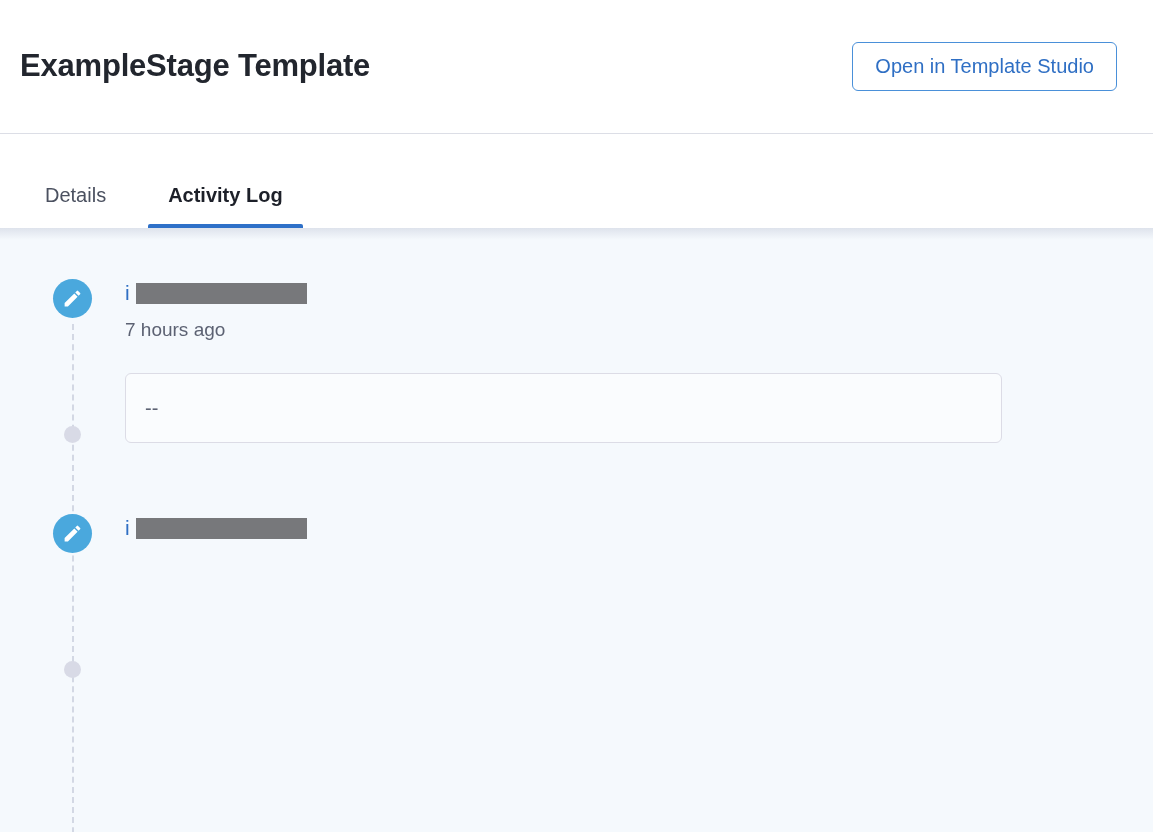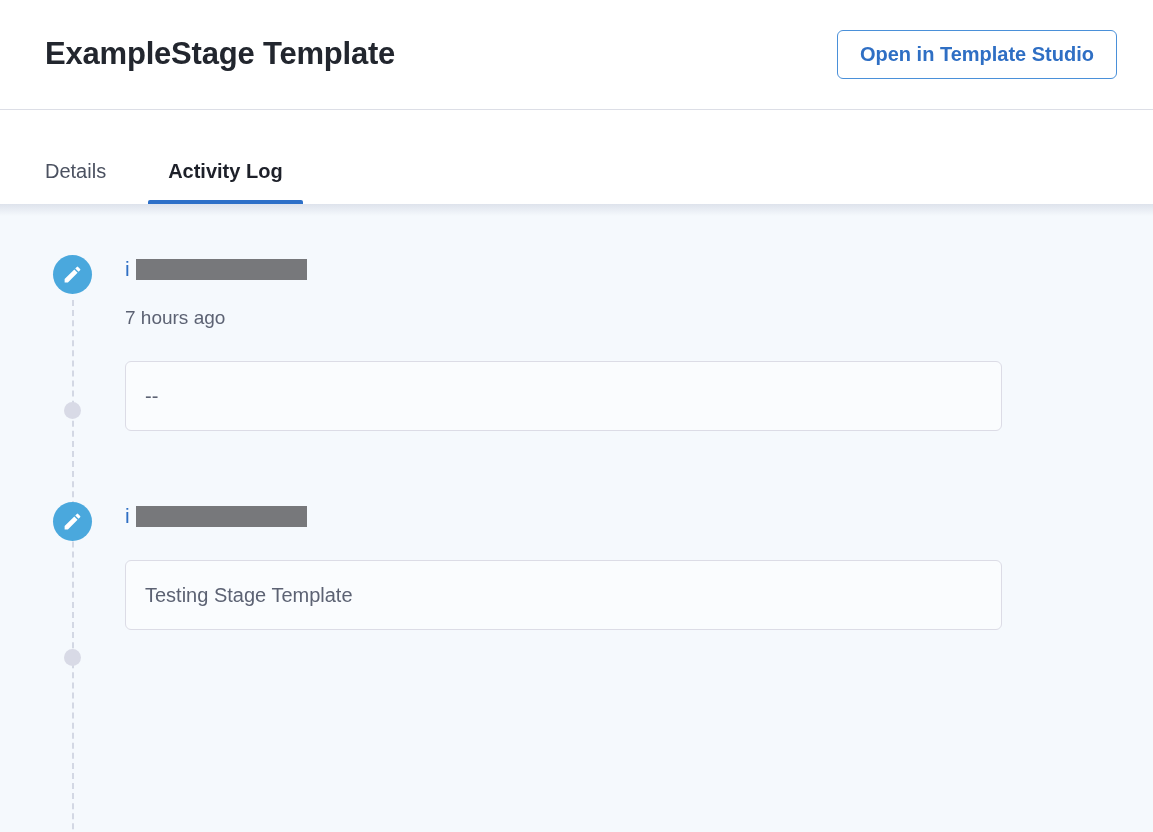--- a/index.html
+++ b/index.html
@@ -12,45 +12,45 @@
 
   body {
     font-family: "Liberation Sans", sans-serif;
     background: #ffffff;
     color: #2b2f38;
     -webkit-font-smoothing: antialiased;
   }
 
   
   .page-header {
-    height: 110px;
+    height: 134px;
     background: #ffffff;
     border-bottom: 1px solid #dcdee6;
     display: flex;
     align-items: center;
     justify-content: space-between;
-    padding: 0 36px 0 45px;
+    padding: 0 36px 0 20px;
   }
 
   .page-title {
     font-size: 31px;
     font-weight: bold;
     letter-spacing: -0.2px;
     color: #22262e;
     line-height: 1.1;
   }
 
   .studio-button {
     border: 1px solid #4a90d9;
     border-radius: 6px;
     background: #ffffff;
     color: #2f6fc4;
     font-family: "Liberation Sans", sans-serif;
     font-size: 20px;
-    font-weight: bold;
+    font-weight: normal;
     padding: 12px 22px 13px;
     cursor: pointer;
     line-height: 1.1;
     white-space: nowrap;
   }
 
   
   .tab-bar {
     height: 94px;
     background: #ffffff;
@@ -171,21 +171,21 @@
   .version-link {
     color: #2f6fc4;
     text-decoration: none;
     cursor: pointer;
   }
 
   .entry-time {
     font-size: 19px;
     color: #5c6273;
     line-height: 26px;
-    margin-top: 22px;
+    margin-top: 10px;
   }
 
   
   .rail-dot {
     position: absolute;
     left: 64px;
     width: 17px;
     height: 17px;
     border-radius: 50%;
     background: #d8dae6;
@@ -253,17 +253,16 @@
         </svg>
       </div>
 
       <div class="entry-headline">
         <a class="actor-link" href="#"><span>i</span><span class="redaction"></span></a><span> created </span><a class="version-link" href="#">v1</a>
       </div>
 
 
       <div class="rail-dot dot-two"></div>
 
-      <div class="comment-box">Testing Stage Template</div>
     </div>
 
   </div>
 </div>
 
 </body></html>

